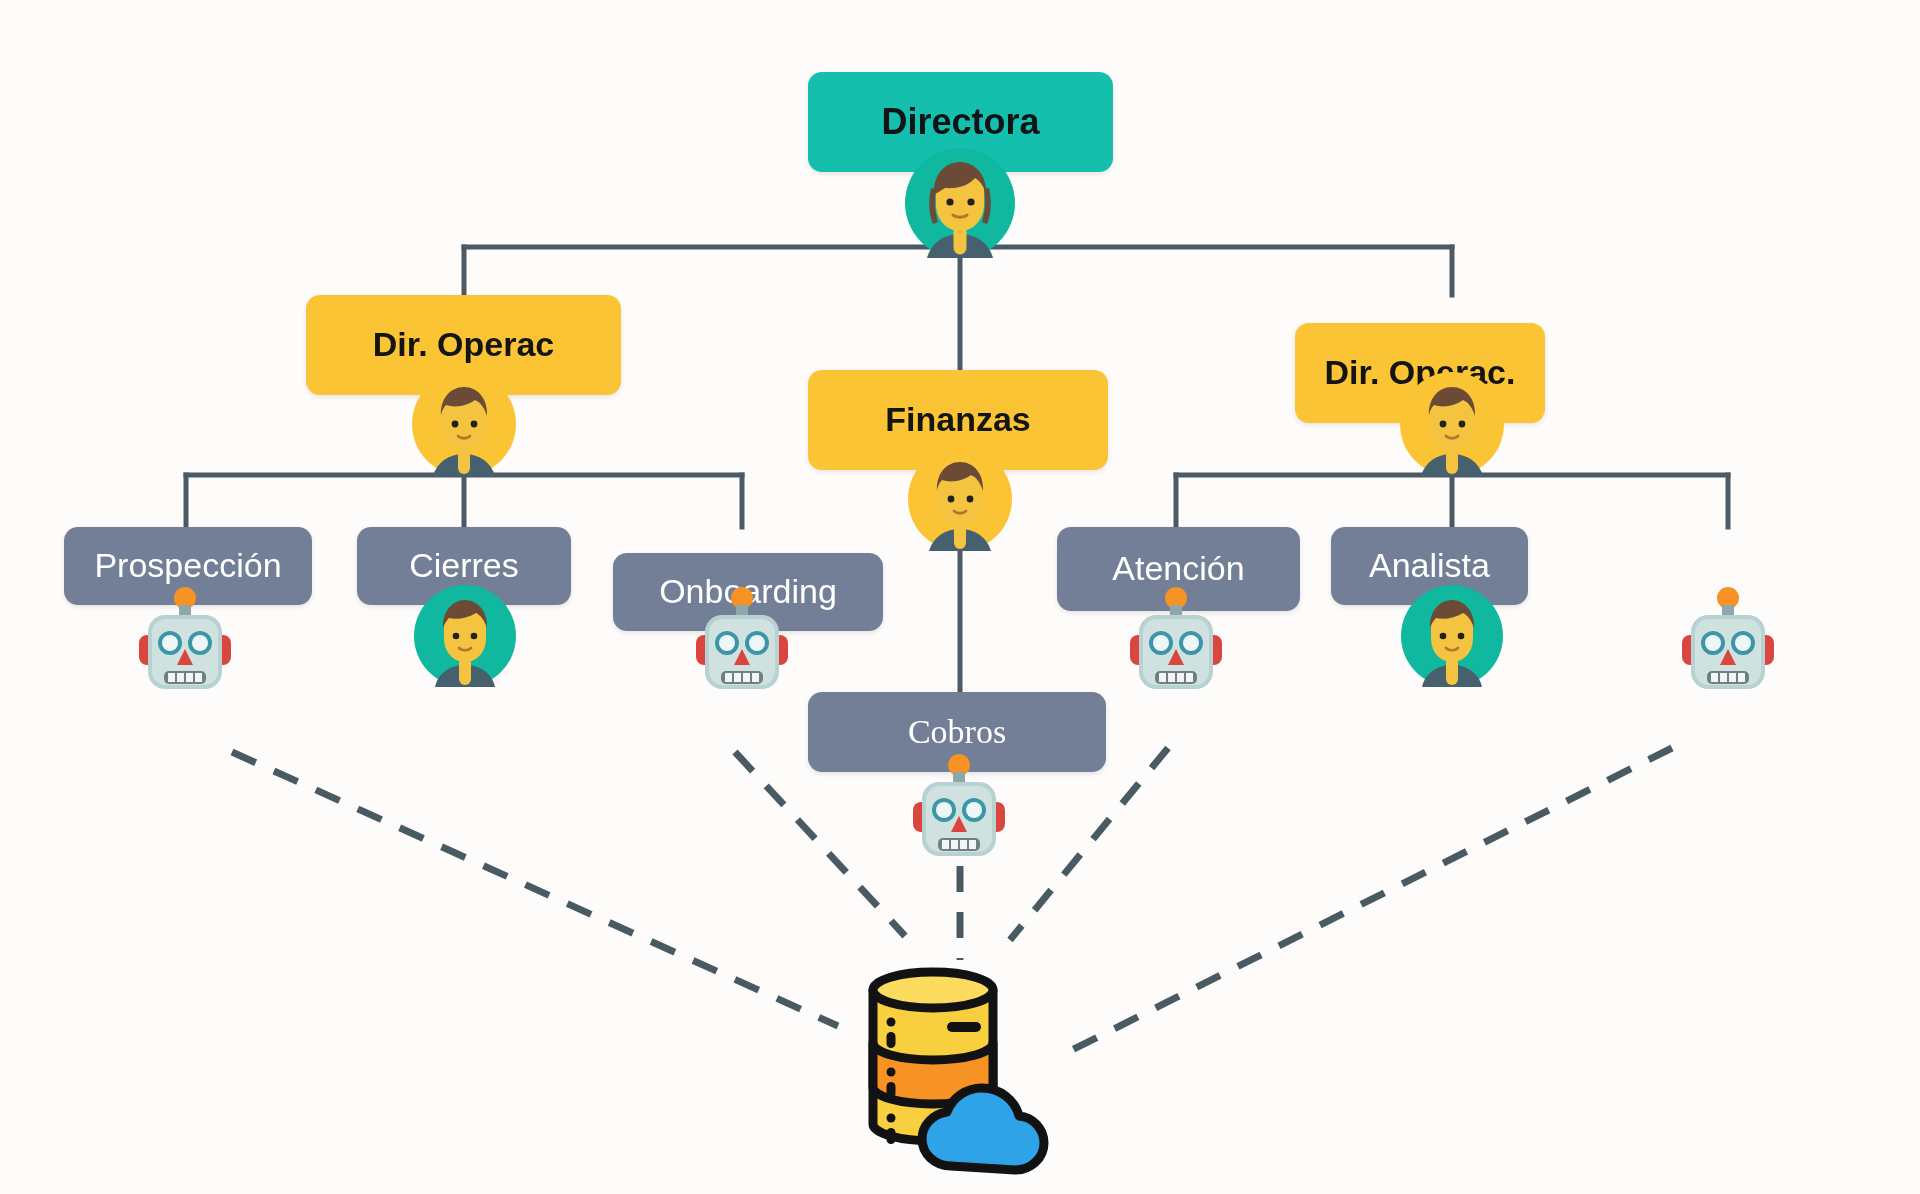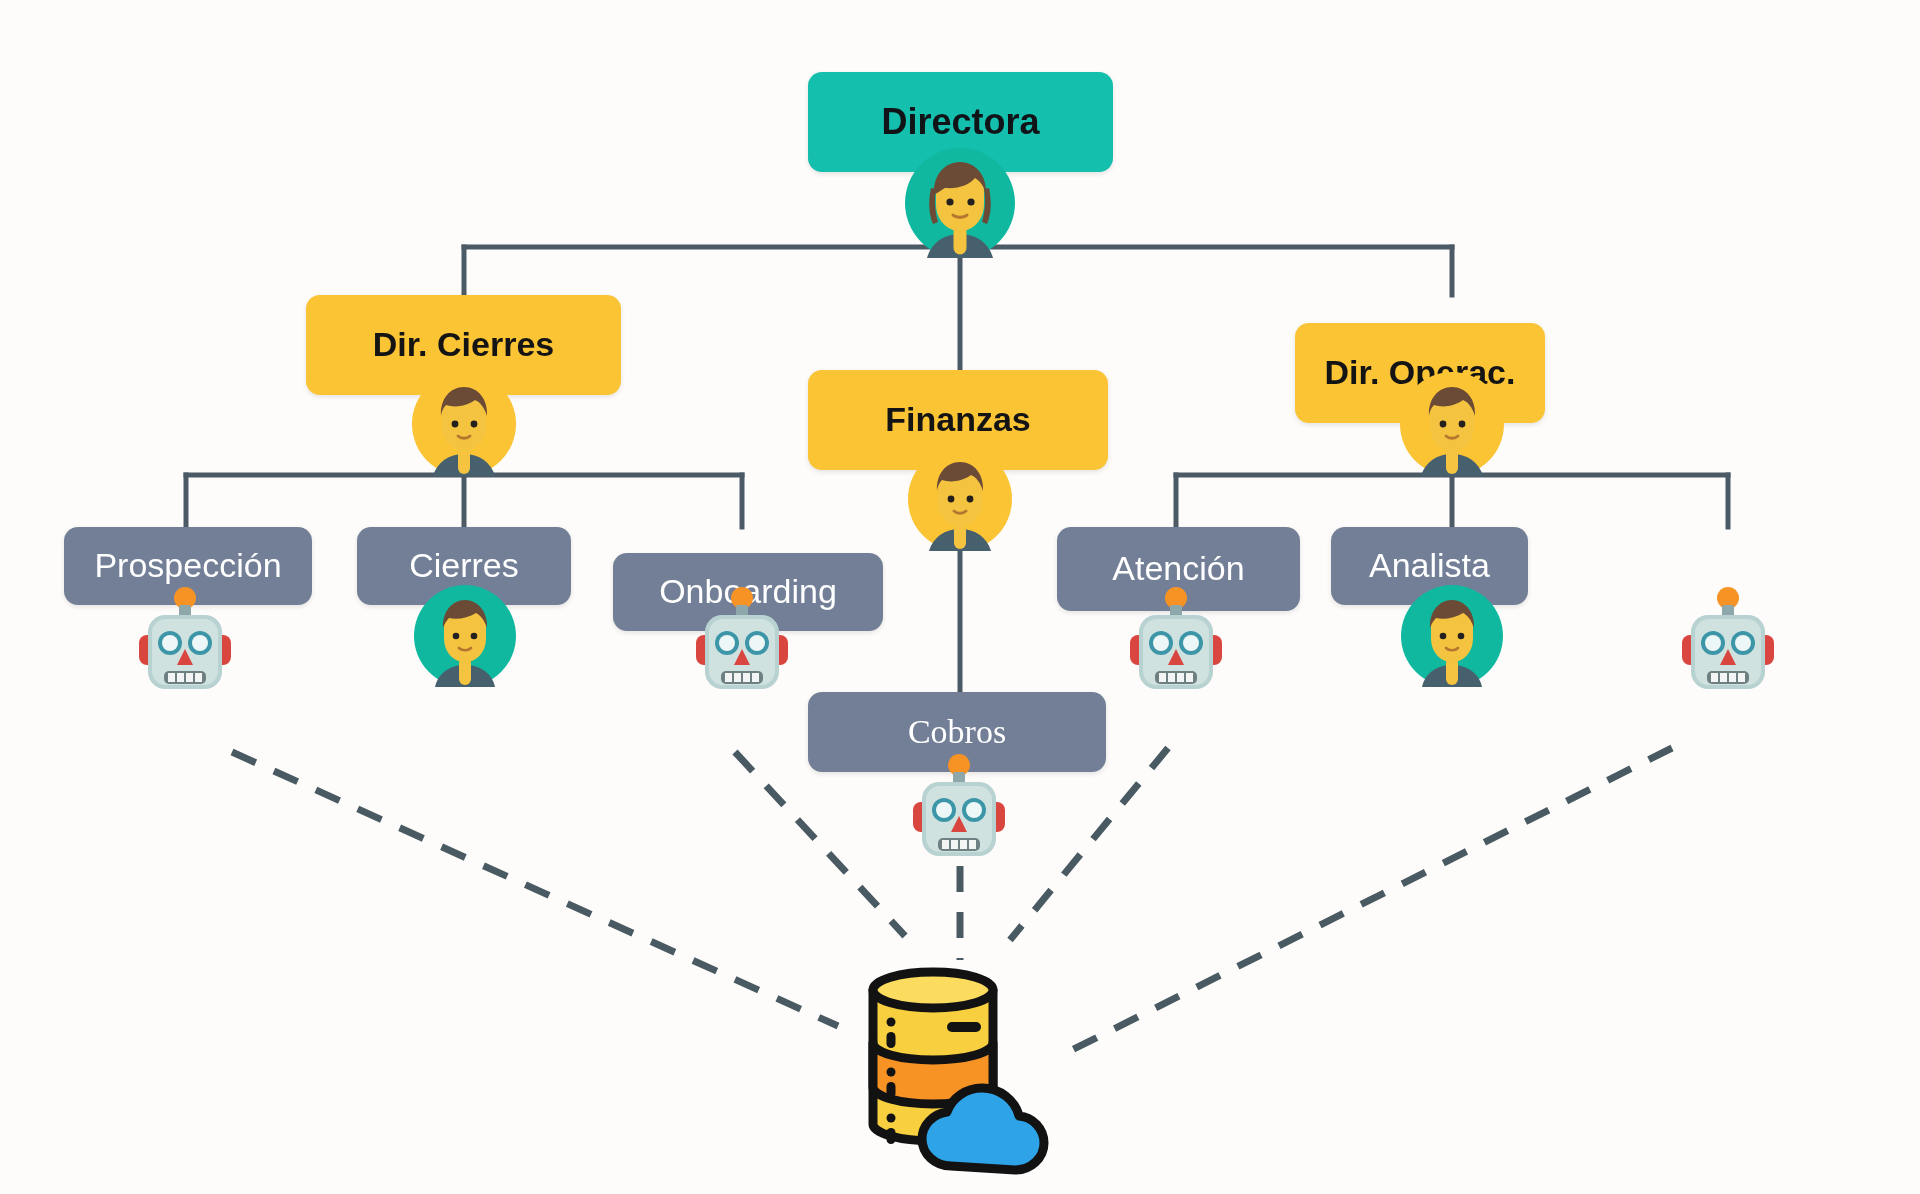--- a/index.html
+++ b/index.html
@@ -143,21 +143,21 @@
       <path d="M26 40c-3 14-2 27 2 36l5-2c-3-10-4-22-2-33z" fill="#6b4a36"></path>
       <path d="M84 40c3 14 2 27-2 36l-5-2c3-10 4-22 2-33z" fill="#6b4a36"></path>
       <circle cx="45" cy="54" r="3.6" fill="#23201d"></circle>
       <circle cx="66" cy="54" r="3.6" fill="#23201d"></circle>
       <path d="M48 67c3 3 11 3 14 0" stroke="#b5762f" stroke-width="3" fill="none" stroke-linecap="round"></path>
       <path d="M55 84v16" stroke="#f4c33f" stroke-width="13" stroke-linecap="round"></path>
     </svg>
   </div>
 
   <div class="node dept" style="left:306px; top:295px; width:315px; height:100px;">
-    <span class="label">Dir. Cierres</span>
+    <span class="label">Dir. Operac</span>
   </div>
   <div class="avatar" style="left:412px; top:372px;">
     <svg width="104" height="104" viewBox="0 0 104 104">
       <circle cx="52" cy="52" r="52" fill="#fbc434"></circle>
       <path d="M52 82c15 0 27 8 31 22H21c4-14 16-22 31-22z" fill="#46606e"></path>
       <path d="M30 43c0-15 10-25 22-25s22 10 22 25v11c0 15-10 25-22 25s-22-10-22-25z" fill="#f4c33f"></path>
       <path d="M29 44c-1-17 9-29 23-29s24 12 23 29c-3-9-7-14-12-16-8 6-20 8-29 5-3 3-5 8-5 11z" fill="#6b4a36"></path>
       <circle cx="43" cy="52" r="3.4" fill="#23201d"></circle>
       <circle cx="62" cy="52" r="3.4" fill="#23201d"></circle>
       <path d="M46 64c3 3 9 3 12 0" stroke="#b5762f" stroke-width="2.8" fill="none" stroke-linecap="round"></path>

